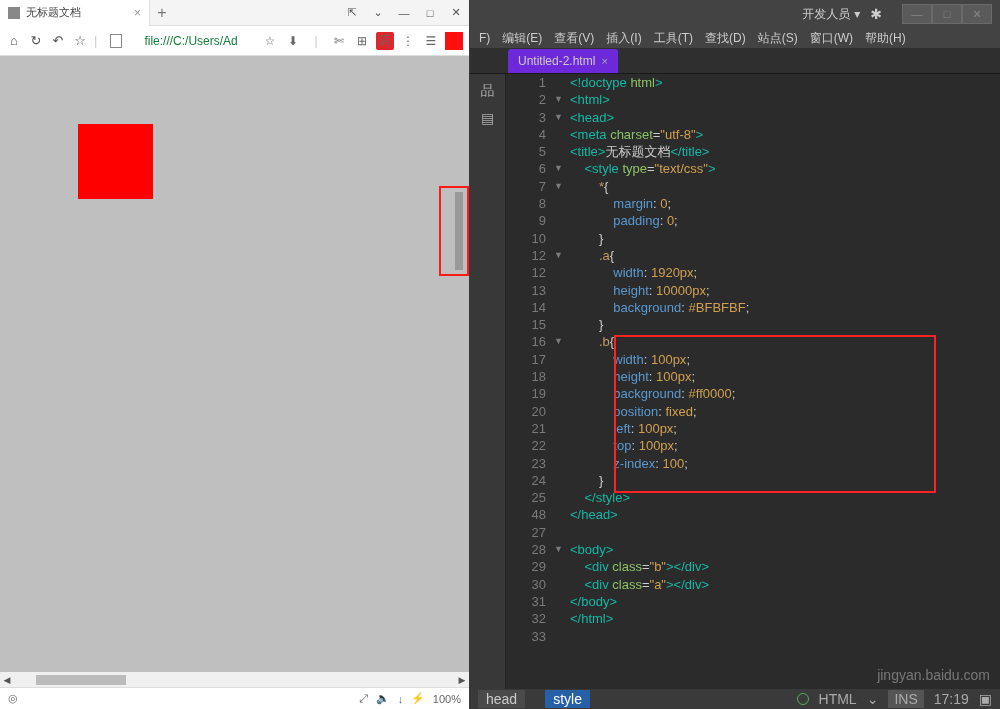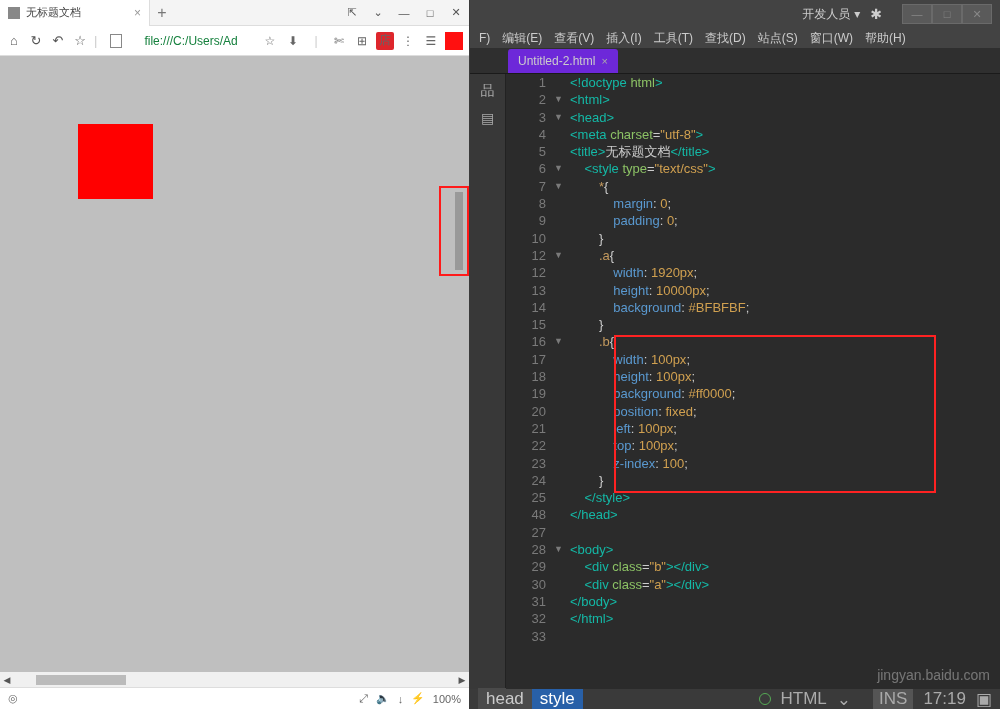--- a/index.html
+++ b/index.html
@@ -54,21 +54,21 @@
 .code-lines { position: absolute; left: 64px; top: 0; right: 0; white-space: pre; }
 .tag { color: #14b8a6; }
 .attr { color: #8cc265; }
 .string { color: #d0a050; }
 .prop { color: #5a99d0; }
 .val { color: #d0a050; }
 .sel { color: #c49a5e; }
 .text { color: #cccccc; }
 .punc { color: #cccccc; }
 .red-border { position: absolute; border: 2px solid #ff2222; pointer-events: none; }
-.bottom-bar { height: 20px; background: #3a3a3a; display: flex; align-items: center; padding: 0 8px; gap: 0; font-size: 17px; }
+.bottom-bar { height: 20px; background: #3a3a3a; display: flex; align-items: center; padding: 0 8px; gap: 20px; font-size: 14px; }
 .crumb { padding: 1px 8px; background: #4a4a4a; cursor: pointer; }
 .crumb.active { background: #2860a8; color: #fff; }
 .status-right { margin-left: auto; display: flex; gap: 10px; align-items: center; color: #aaa; }
 .ok-circle { width: 12px; height: 12px; border: 1px solid #5a5; border-radius: 50%; }
 .watermark { position: absolute; right: 10px; bottom: 26px; text-align: right; color: rgba(255,255,255,0.35); font-family: Arial; }
 .watermark .big { font-size: 30px; font-weight: bold; letter-spacing: 1px; }
 .watermark .small { font-size: 14px; }
 </style>
 </head>
 <body>
@@ -244,21 +244,21 @@
       <div class="red-border" style="left:108px;top:261px;width:322px;height:158px;"></div>
     </div>
   </div>
   <div class="bottom-bar">
     <span class="crumb">head</span>
     <span class="crumb active">style</span>
     <div class="status-right">
       <span class="ok-circle"></span>
       <span>HTML</span>
       <span>⌄</span>
-      <span style="background:#555;padding:1px 6px;margin-left:12px;">INS</span>
+      <span style="background:#555;padding:1px 6px;">INS</span>
       <span>17:19</span>
       <span>▣</span>
     </div>
   </div>
   <div class="watermark">
     <div class="small">jingyan.baidu.com</div>
   </div>
 </div>
 
 </body></html>

